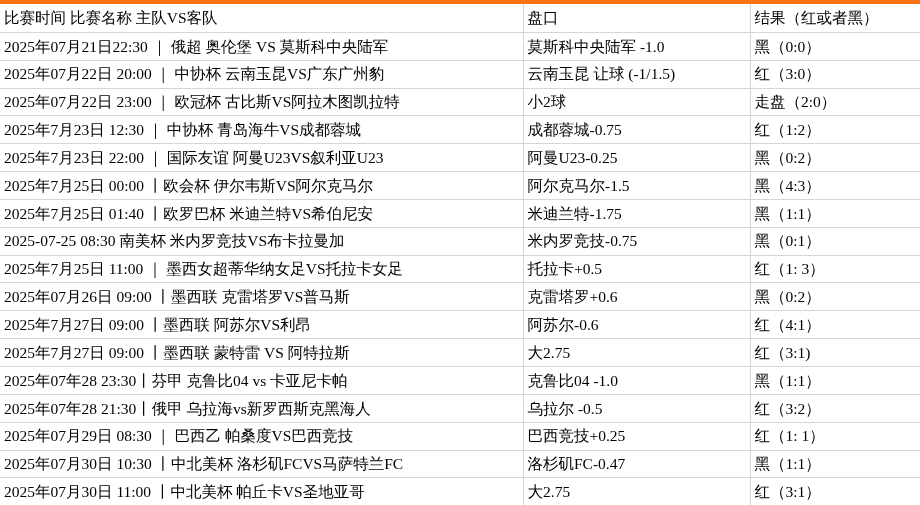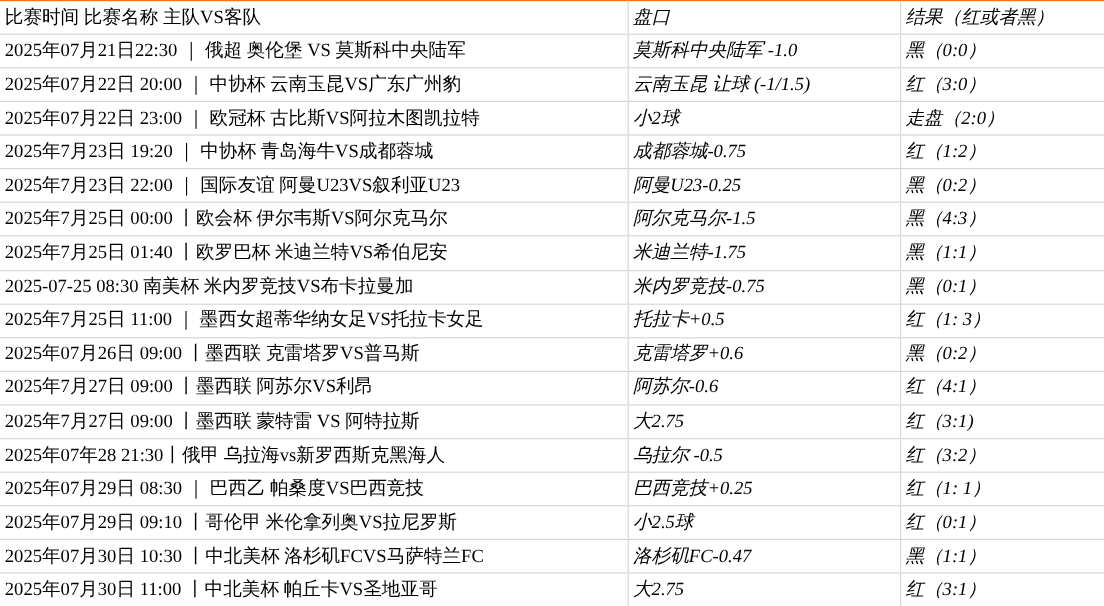--- a/index.html
+++ b/index.html
@@ -23,26 +23,25 @@
   }
   table.sheet td {
     border-top: 1px solid #d6d6d6;
     padding: 0 2px 0 4px;
     white-space: nowrap;
     overflow: visible;
     vertical-align: middle;
     line-height: 1;
   }
   table.sheet tr:first-child td {
-    border-top: 1px solid #f97316;
+    border-top: 4px solid #f97316;
   }
   td.col-handicap, td.col-result {
     border-left: 1px solid #d6d6d6;
     padding-left: 7px;
-    font-style: italic;
   }
   td.col-result {
     border-right: 1px solid #d6d6d6;
   }
 </style>
 </head>
 <body>
 
 <table class="sheet">
   <colgroup>
@@ -65,21 +64,21 @@
     <td class="col-match">2025年07月22日 20:00 ｜ 中协杯 云南玉昆VS广东广州豹</td>
     <td class="col-handicap">云南玉昆 让球 (-1/1.5)</td>
     <td class="col-result">红（3:0）</td>
   </tr>
       <tr>
     <td class="col-match">2025年07月22日 23:00 ｜ 欧冠杯 古比斯VS阿拉木图凯拉特</td>
     <td class="col-handicap">小2球</td>
     <td class="col-result">走盘（2:0）</td>
   </tr>
       <tr>
-    <td class="col-match">2025年7月23日 19:20 ｜ 中协杯 青岛海牛VS成都蓉城</td>
+    <td class="col-match">2025年7月23日 12:30 ｜ 中协杯 青岛海牛VS成都蓉城</td>
     <td class="col-handicap">成都蓉城-0.75</td>
     <td class="col-result">红（1:2）</td>
   </tr>
       <tr>
     <td class="col-match">2025年7月23日 22:00 ｜ 国际友谊 阿曼U23VS叙利亚U23</td>
     <td class="col-handicap">阿曼U23-0.25</td>
     <td class="col-result">黑（0:2）</td>
   </tr>
       <tr>
     <td class="col-match">2025年7月25日 00:00 丨欧会杯 伊尔韦斯VS阿尔克马尔</td>
@@ -110,33 +109,33 @@
     <td class="col-match">2025年7月27日 09:00 丨墨西联 阿苏尔VS利昂</td>
     <td class="col-handicap">阿苏尔-0.6</td>
     <td class="col-result">红（4:1）</td>
   </tr>
       <tr>
     <td class="col-match">2025年7月27日 09:00 丨墨西联 蒙特雷 VS 阿特拉斯</td>
     <td class="col-handicap">大2.75</td>
     <td class="col-result">红（3:1)</td>
   </tr>
       <tr>
+    <td class="col-match">2025年07年28 23:30丨芬甲 克鲁比04 vs 卡亚尼卡帕</td>
+    <td class="col-handicap">克鲁比04 -1.0</td>
+    <td class="col-result">黑（1:1）</td>
+  </tr>
+      <tr>
     <td class="col-match">2025年07年28 21:30丨俄甲 乌拉海vs新罗西斯克黑海人</td>
     <td class="col-handicap">乌拉尔 -0.5</td>
     <td class="col-result">红（3:2）</td>
   </tr>
       <tr>
     <td class="col-match">2025年07月29日 08:30 ｜ 巴西乙 帕桑度VS巴西竞技</td>
     <td class="col-handicap">巴西竞技+0.25</td>
     <td class="col-result">红（1: 1）</td>
-  </tr>
-      <tr>
-    <td class="col-match">2025年07月29日 09:10 丨哥伦甲 米伦拿列奥VS拉尼罗斯</td>
-    <td class="col-handicap">小2.5球</td>
-    <td class="col-result">红（0:1）</td>
   </tr>
       <tr>
     <td class="col-match">2025年07月30日 10:30 丨中北美杯 洛杉矶FCVS马萨特兰FC</td>
     <td class="col-handicap">洛杉矶FC-0.47</td>
     <td class="col-result">黑（1:1）</td>
   </tr>
       <tr>
     <td class="col-match">2025年07月30日 11:00 丨中北美杯 帕丘卡VS圣地亚哥</td>
     <td class="col-handicap">大2.75</td>
     <td class="col-result">红（3:1）</td>

